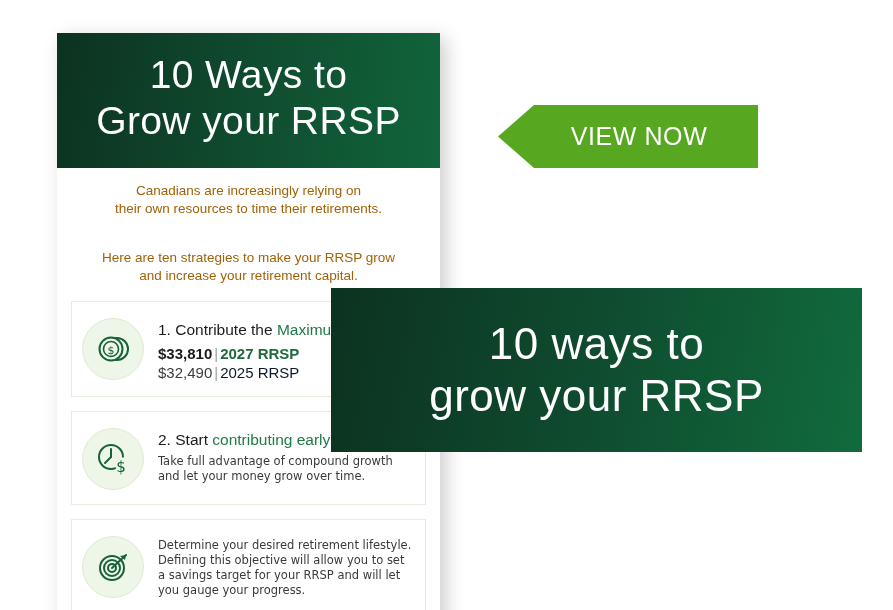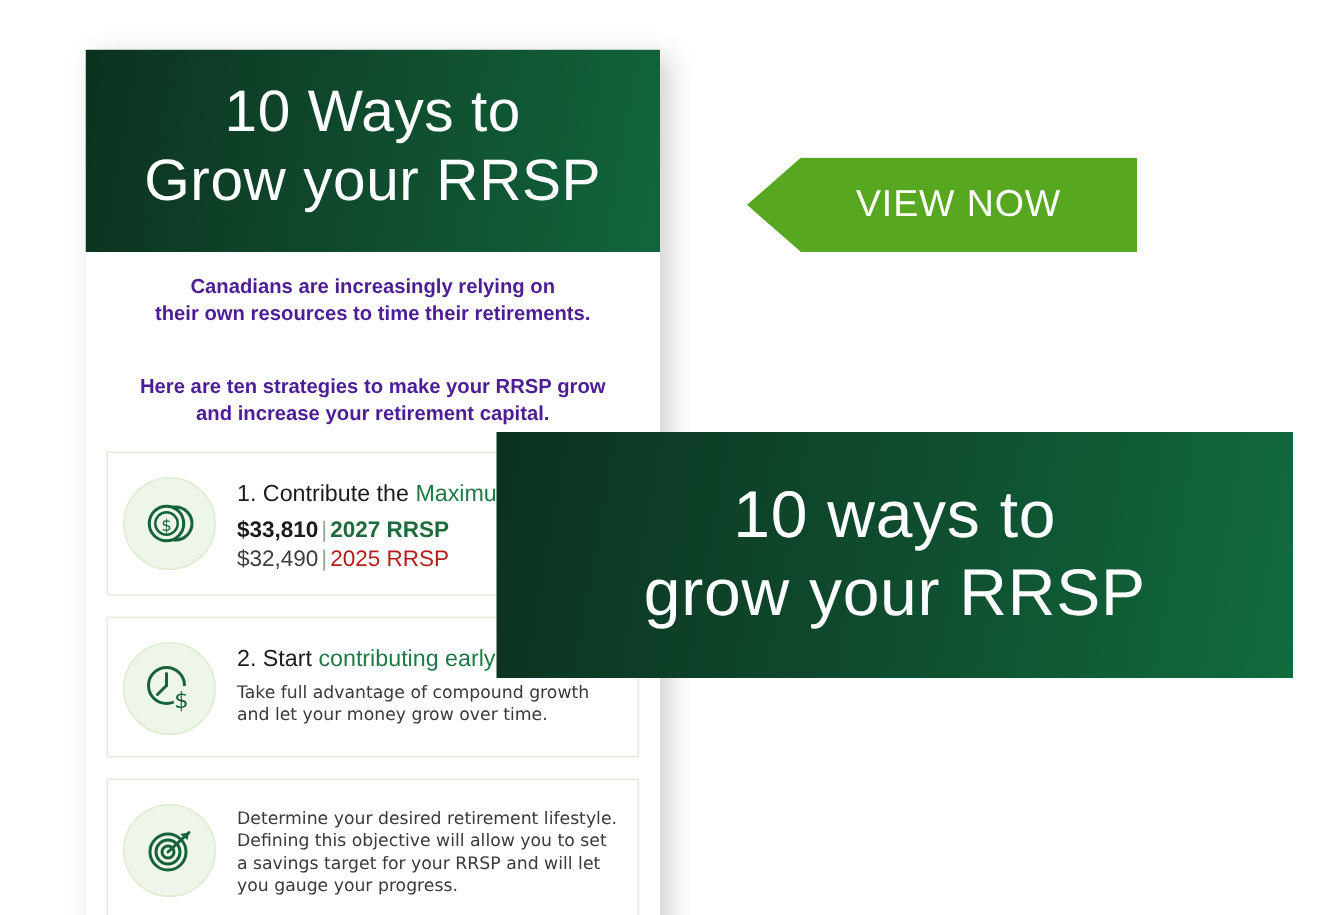--- a/index.html
+++ b/index.html
@@ -33,24 +33,24 @@
     letter-spacing: 0.4px;
     line-height: 46px;
     text-align: center;
   }
 
   .ig-intro {
     padding: 14px 26px 8px 26px;
     text-align: center;
   }
   .ig-intro p {
-    color: #4c1d95;
+    color: #a16207;
     font-size: 13.5px;
     line-height: 18px;
-    font-weight: 700;
+    font-weight: 400;
   }
   .ig-intro p.second { margin-top: 31px; }
 
   .ig-cards { padding: 8px 14px 0 14px; }
   .tip-card {
     border: 1px solid #e3eedd;
     background: #ffffff;
     display: flex;
     align-items: flex-start;
     padding: 14px 12px 14px 10px;
@@ -83,21 +83,21 @@
     font-family: "DejaVu Sans", sans-serif;
   }
   .amount-row {
     font-size: 15px;
     line-height: 19px;
     white-space: nowrap;
   }
   .amount-row.primary { font-weight: bold; color: #1b1b1b; }
   .amount-row.primary .label { color: #1f6b3d; }
   .amount-row.secondary { color: #3d3d3d; font-weight: 400; }
-  .amount-row.secondary .label { color: #b91c1c; margin-top: 44px; }
+  .amount-row.secondary .label { color: #0f172a; margin-top: 44px; }
   .amount-row .sep { color: #9aa59d; font-weight: 400; padding: 0 2px; }
 
   
   .view-now {
     position: absolute; left: 498px; top: 105px;
     width: 260px; height: 63px;
     background: #57a820;
     color: #ffffff;
     clip-path: polygon(36px 0, 100% 0, 100% 100%, 36px 100%, 0 50%);
     display: flex; align-items: center; justify-content: center;

